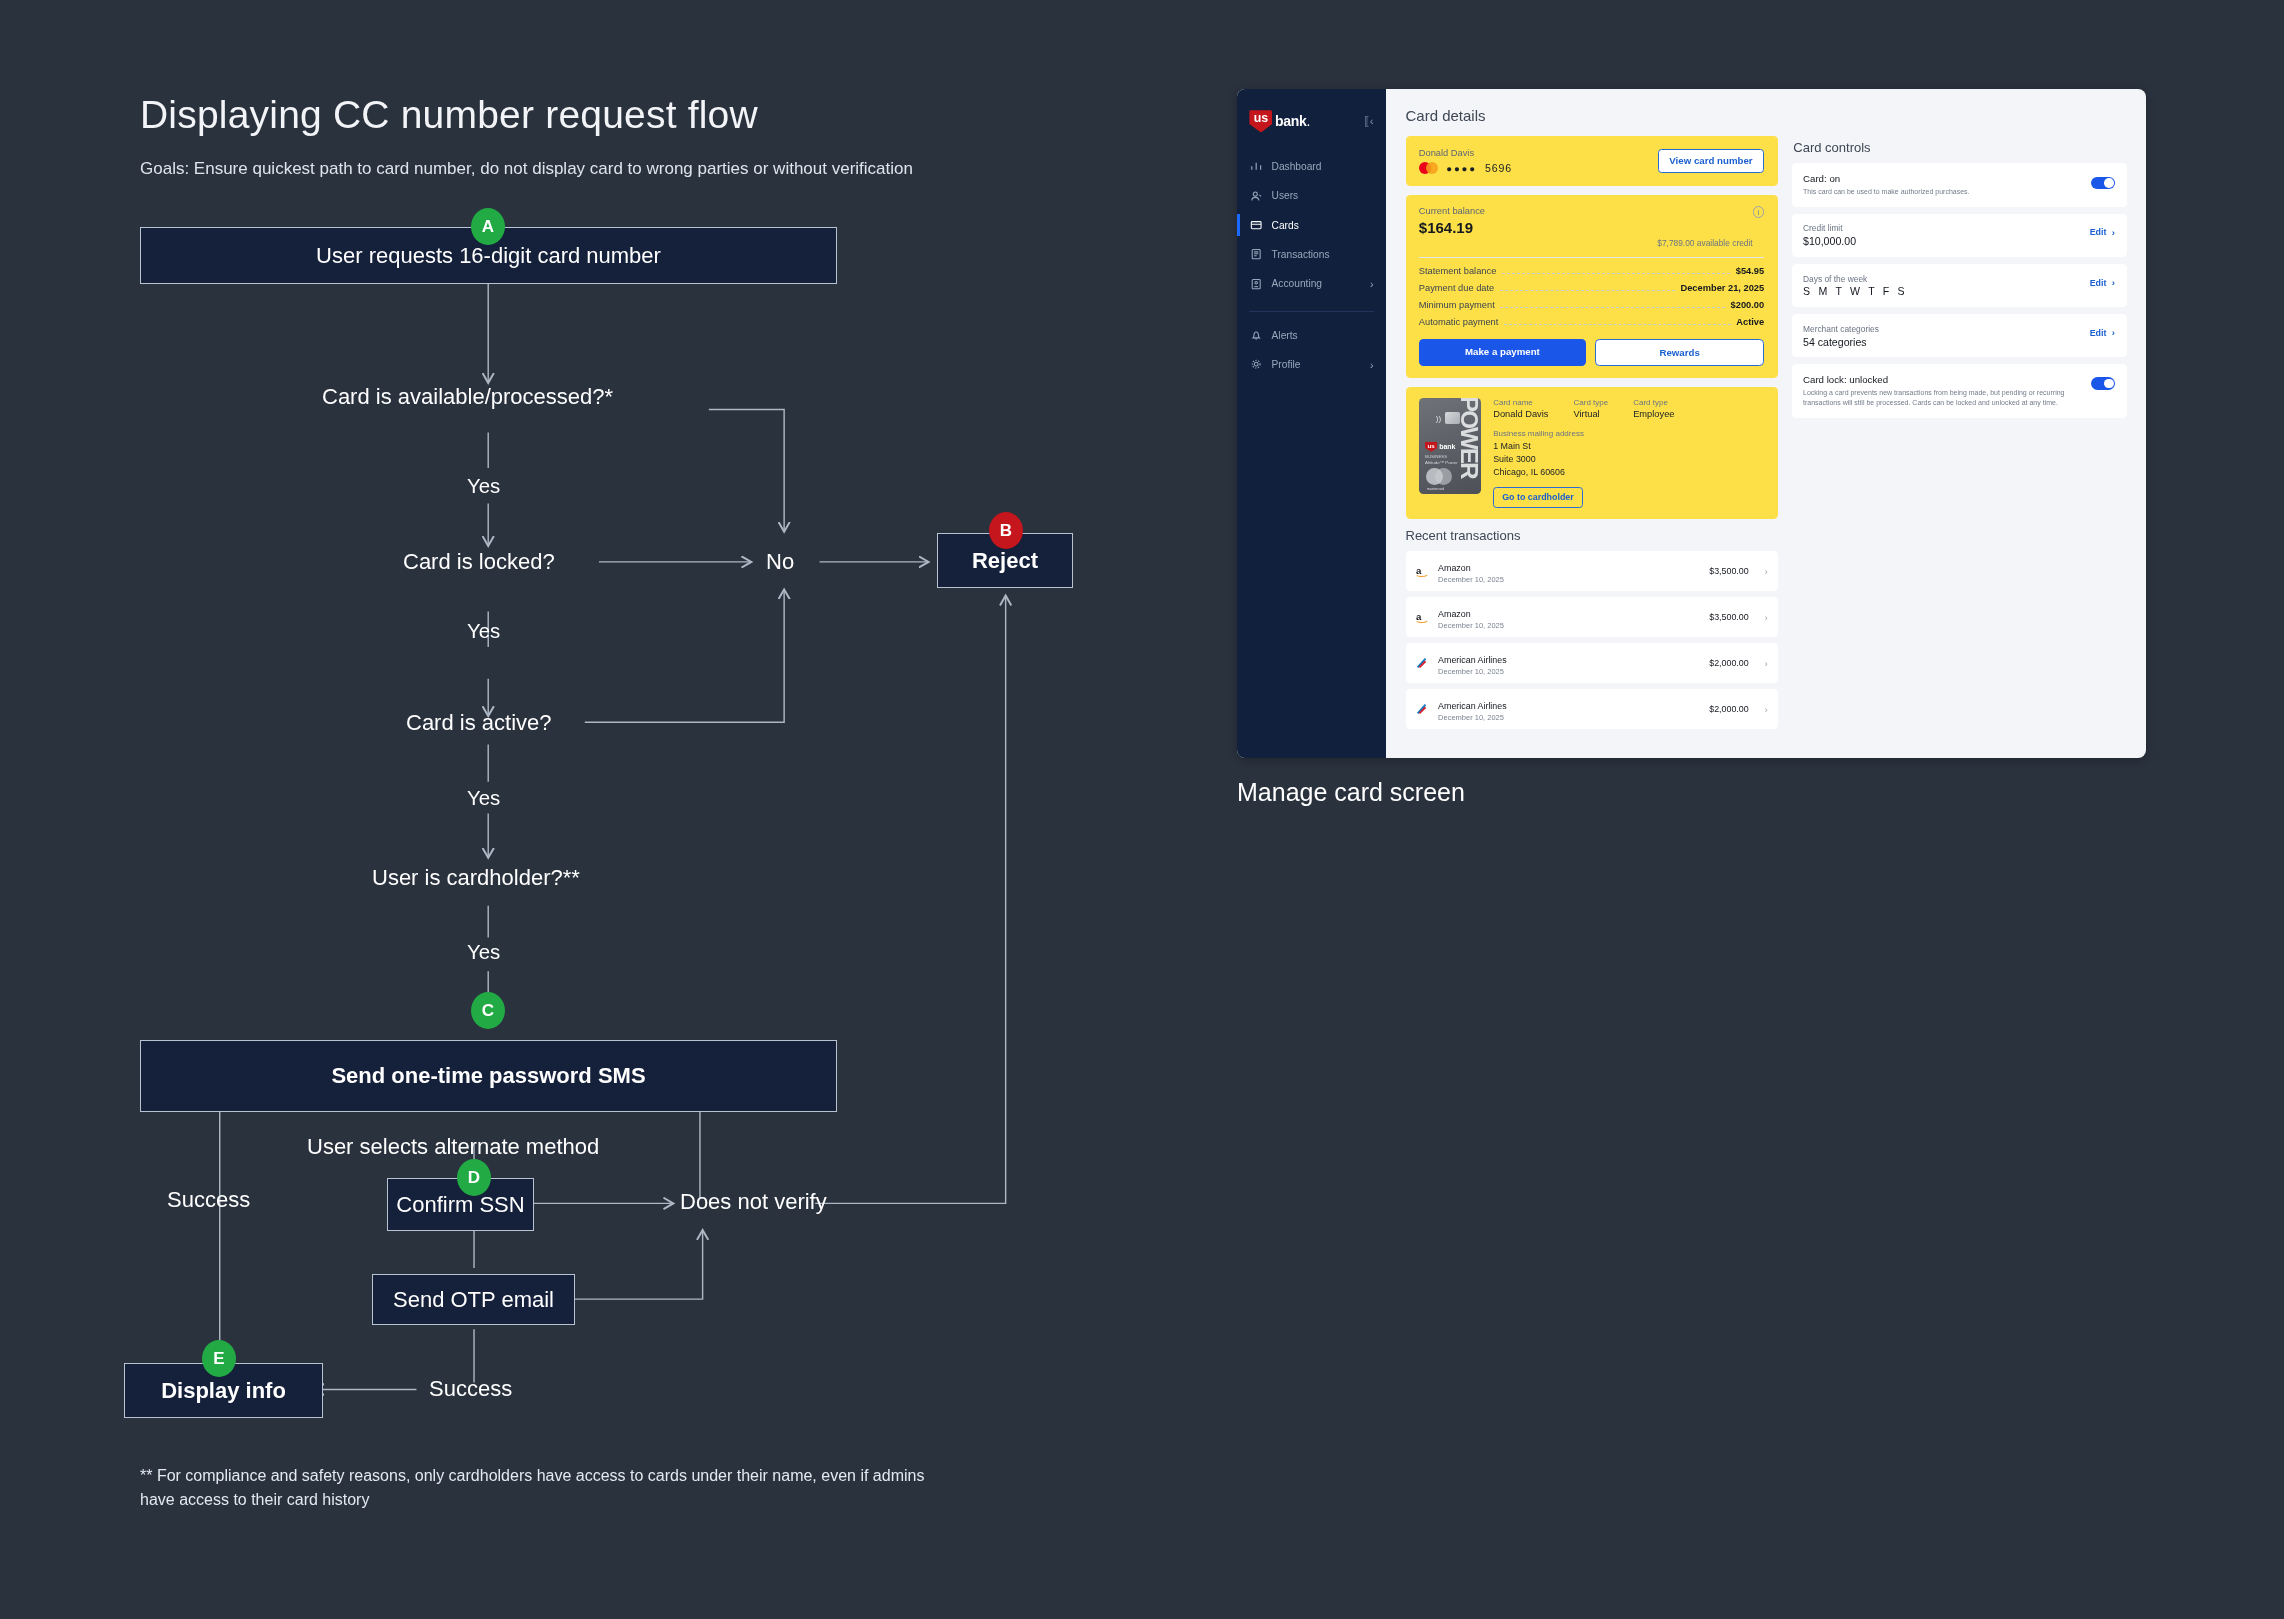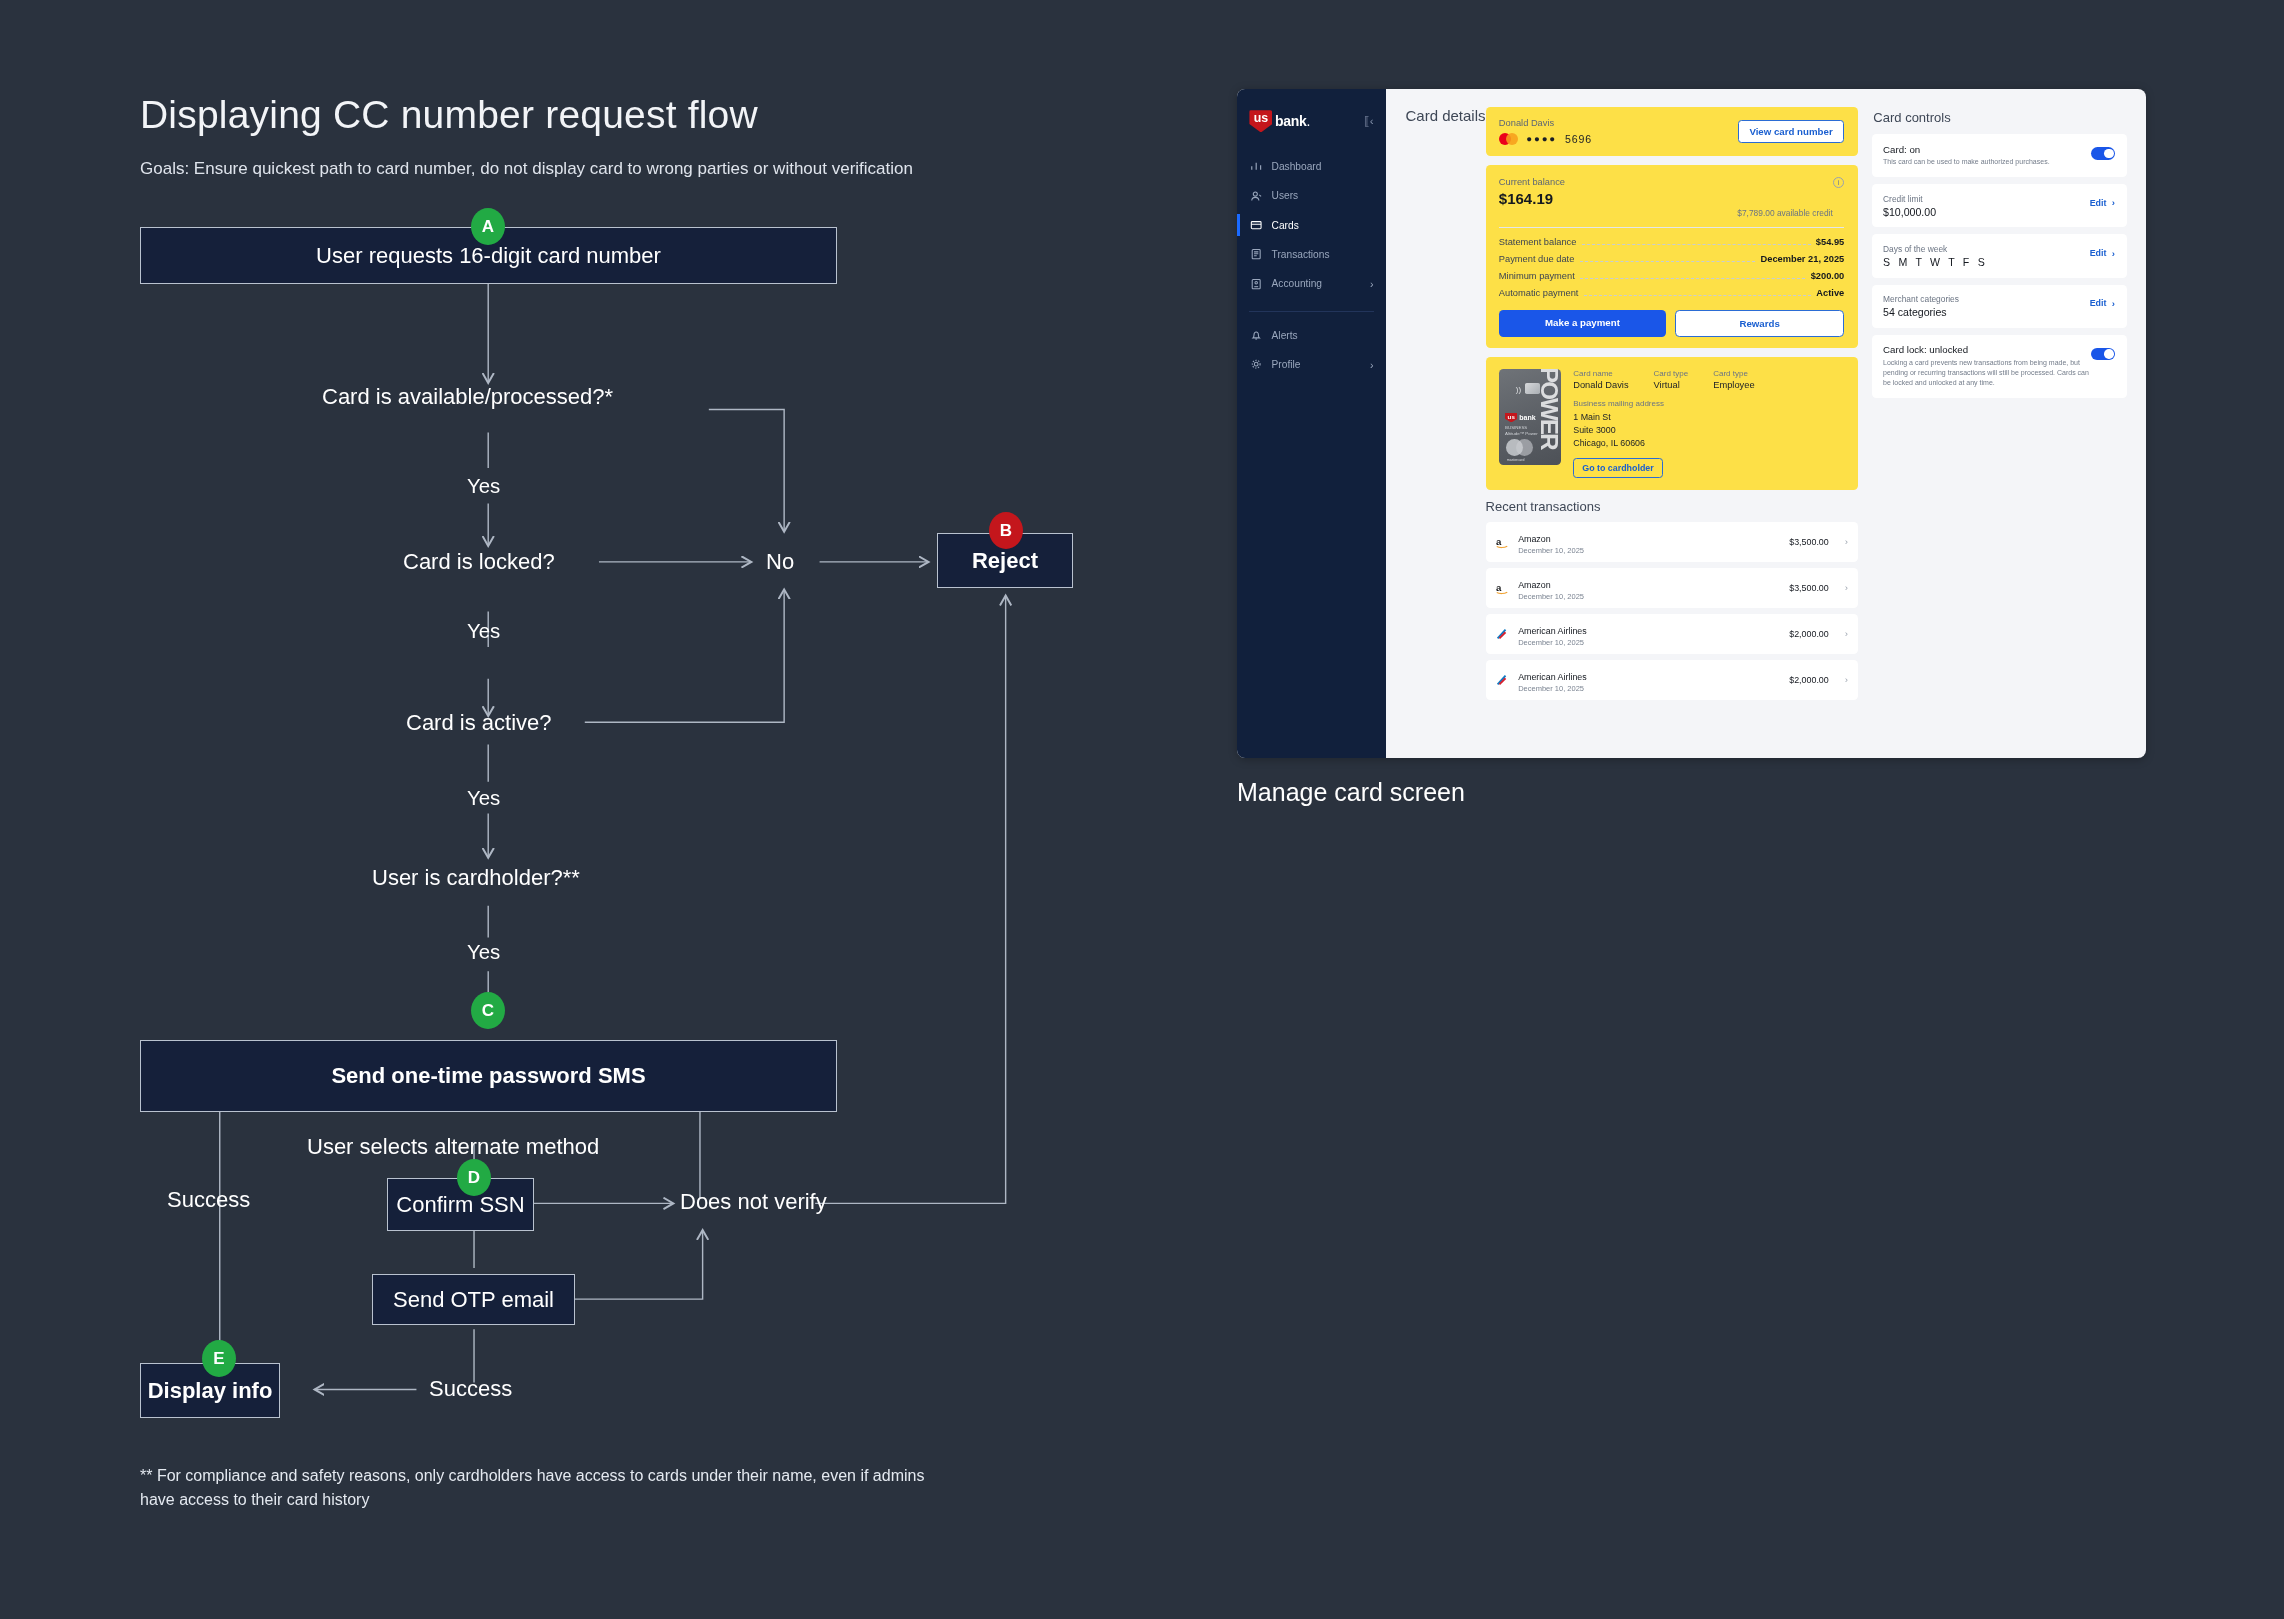--- a/index.html
+++ b/index.html
@@ -80,21 +80,21 @@
   .sb-item.active { color:#ffffff; }
   .sb-item.active::before {
     content:""; position:absolute; left:0; top:3.5px; bottom:3.5px; width:2.7px; background:#1a6aff;
   }
   .sb-ico { width:13.3px; height:13.3px; flex:0 0 13.3px; display:flex; align-items:center; justify-content:center; }
   .sb-ico svg { width:12.4px; height:12.4px; }
   .sb-chev { margin-left:auto; font-size:10.6px; color:#9aa7bd; }
   .sb-divider { height:0.9px; background:#22345a; margin:12.4px 12.4px 8.9px 12.4px; }
 
   
-  .content { flex:1; padding: 17.7px 19.5px 0 19.5px; display:flex; flex-direction:row; min-width:0; }
+  .content { flex:1; padding: 17.7px 19.5px 0 19.5px; display:flex; flex-direction:column; min-width:0; }
   .content-head { font-size:15px; color:#3e4756; margin-bottom:12.4px; font-weight:400; }
   .cols { display:flex; gap:14px; flex:1; min-height:0; }
   .col-left { width: 372px; flex:0 0 372px; }
   .col-right { flex:1; }
   .card { background:#fde047; border-radius:4.4px; padding:11.5px 13.3px; margin-bottom:8.9px; }
 
   .cardholder-row { display:flex; align-items:center; justify-content:space-between; }
   .ch-name { font-size:9.3px; color:#5d6675; margin-bottom:4.4px; }
   .ch-numline { display:flex; align-items:center; gap:8px; }
   .mc-logo { width:19.5px; height:12.4px; position:relative; }
@@ -298,21 +298,21 @@
     <div class="badge green" style="left:457px; top:1159px;">
       <span>D</span>
     </div>
 
     <div class="label" style="left:680px; top:1189px;">Does not verify</div>
 
     <div class="node" style="left:372px; top:1274px; width:203px; height:51px;">
       <span>Send OTP email</span>
     </div>
 
-    <div class="node bold" style="left:140px; top:1363px; width:140px; height:55px;">
+    <div class="node bold" style="left:124px; top:1363px; width:199px; height:55px;">
       <span>Display info</span>
     </div>
     <div class="badge green" style="left:202px; top:1340px;">
       <span>E</span>
     </div>
 
     <div class="label" style="left:429px; top:1376px;">Success</div>
 
     <div class="footnotes">
       <div>**  For compliance and safety reasons, only cardholders have access to cards under their name, even if admins</div>

